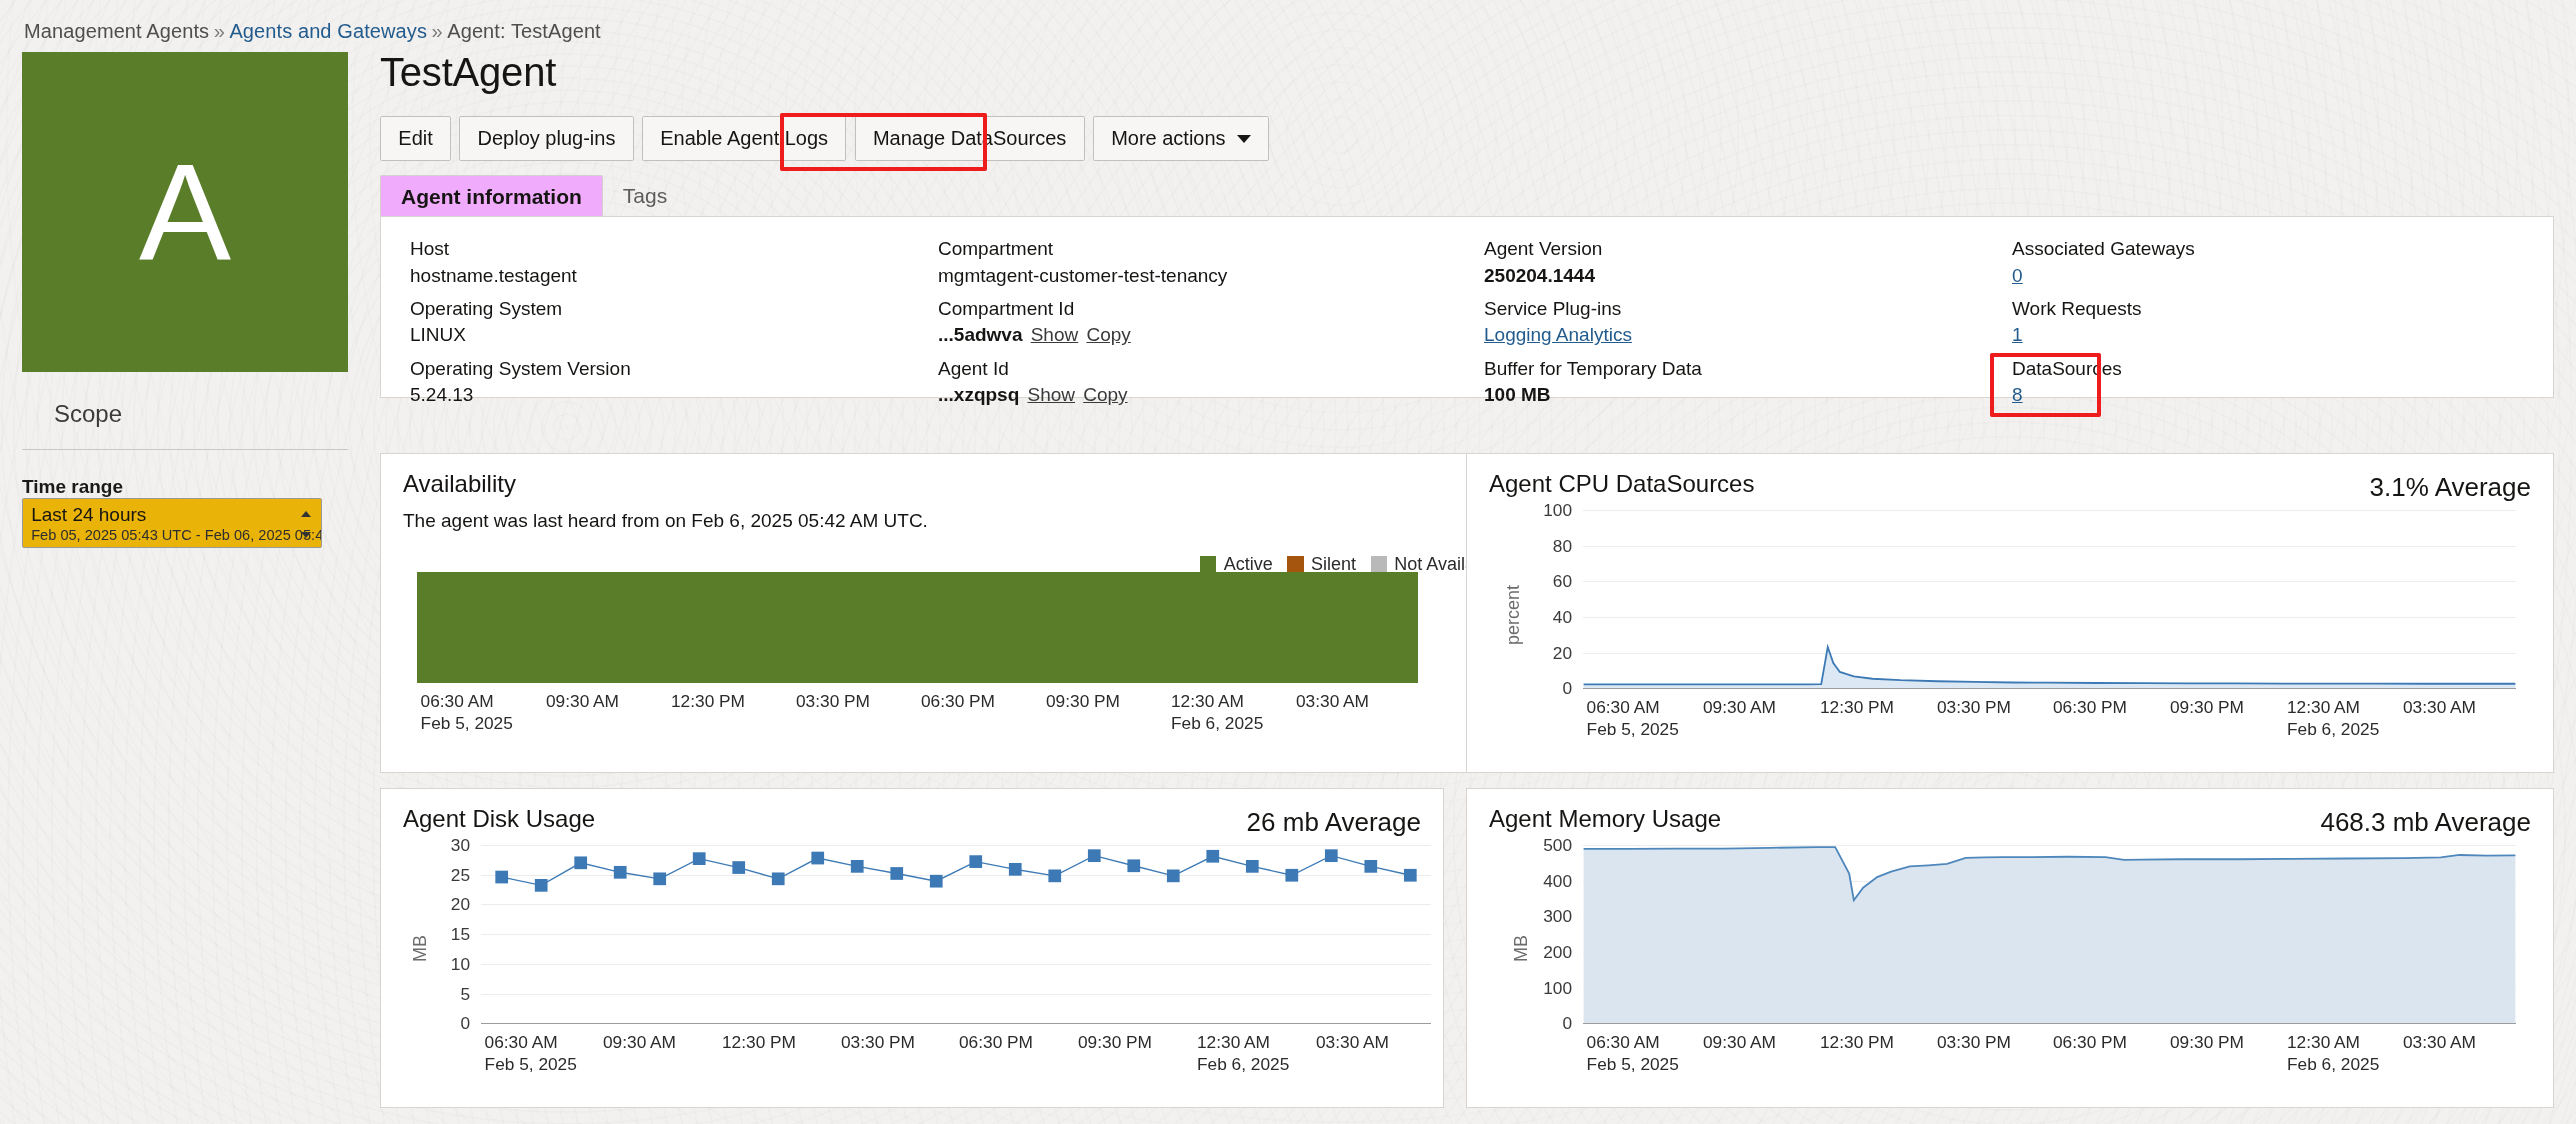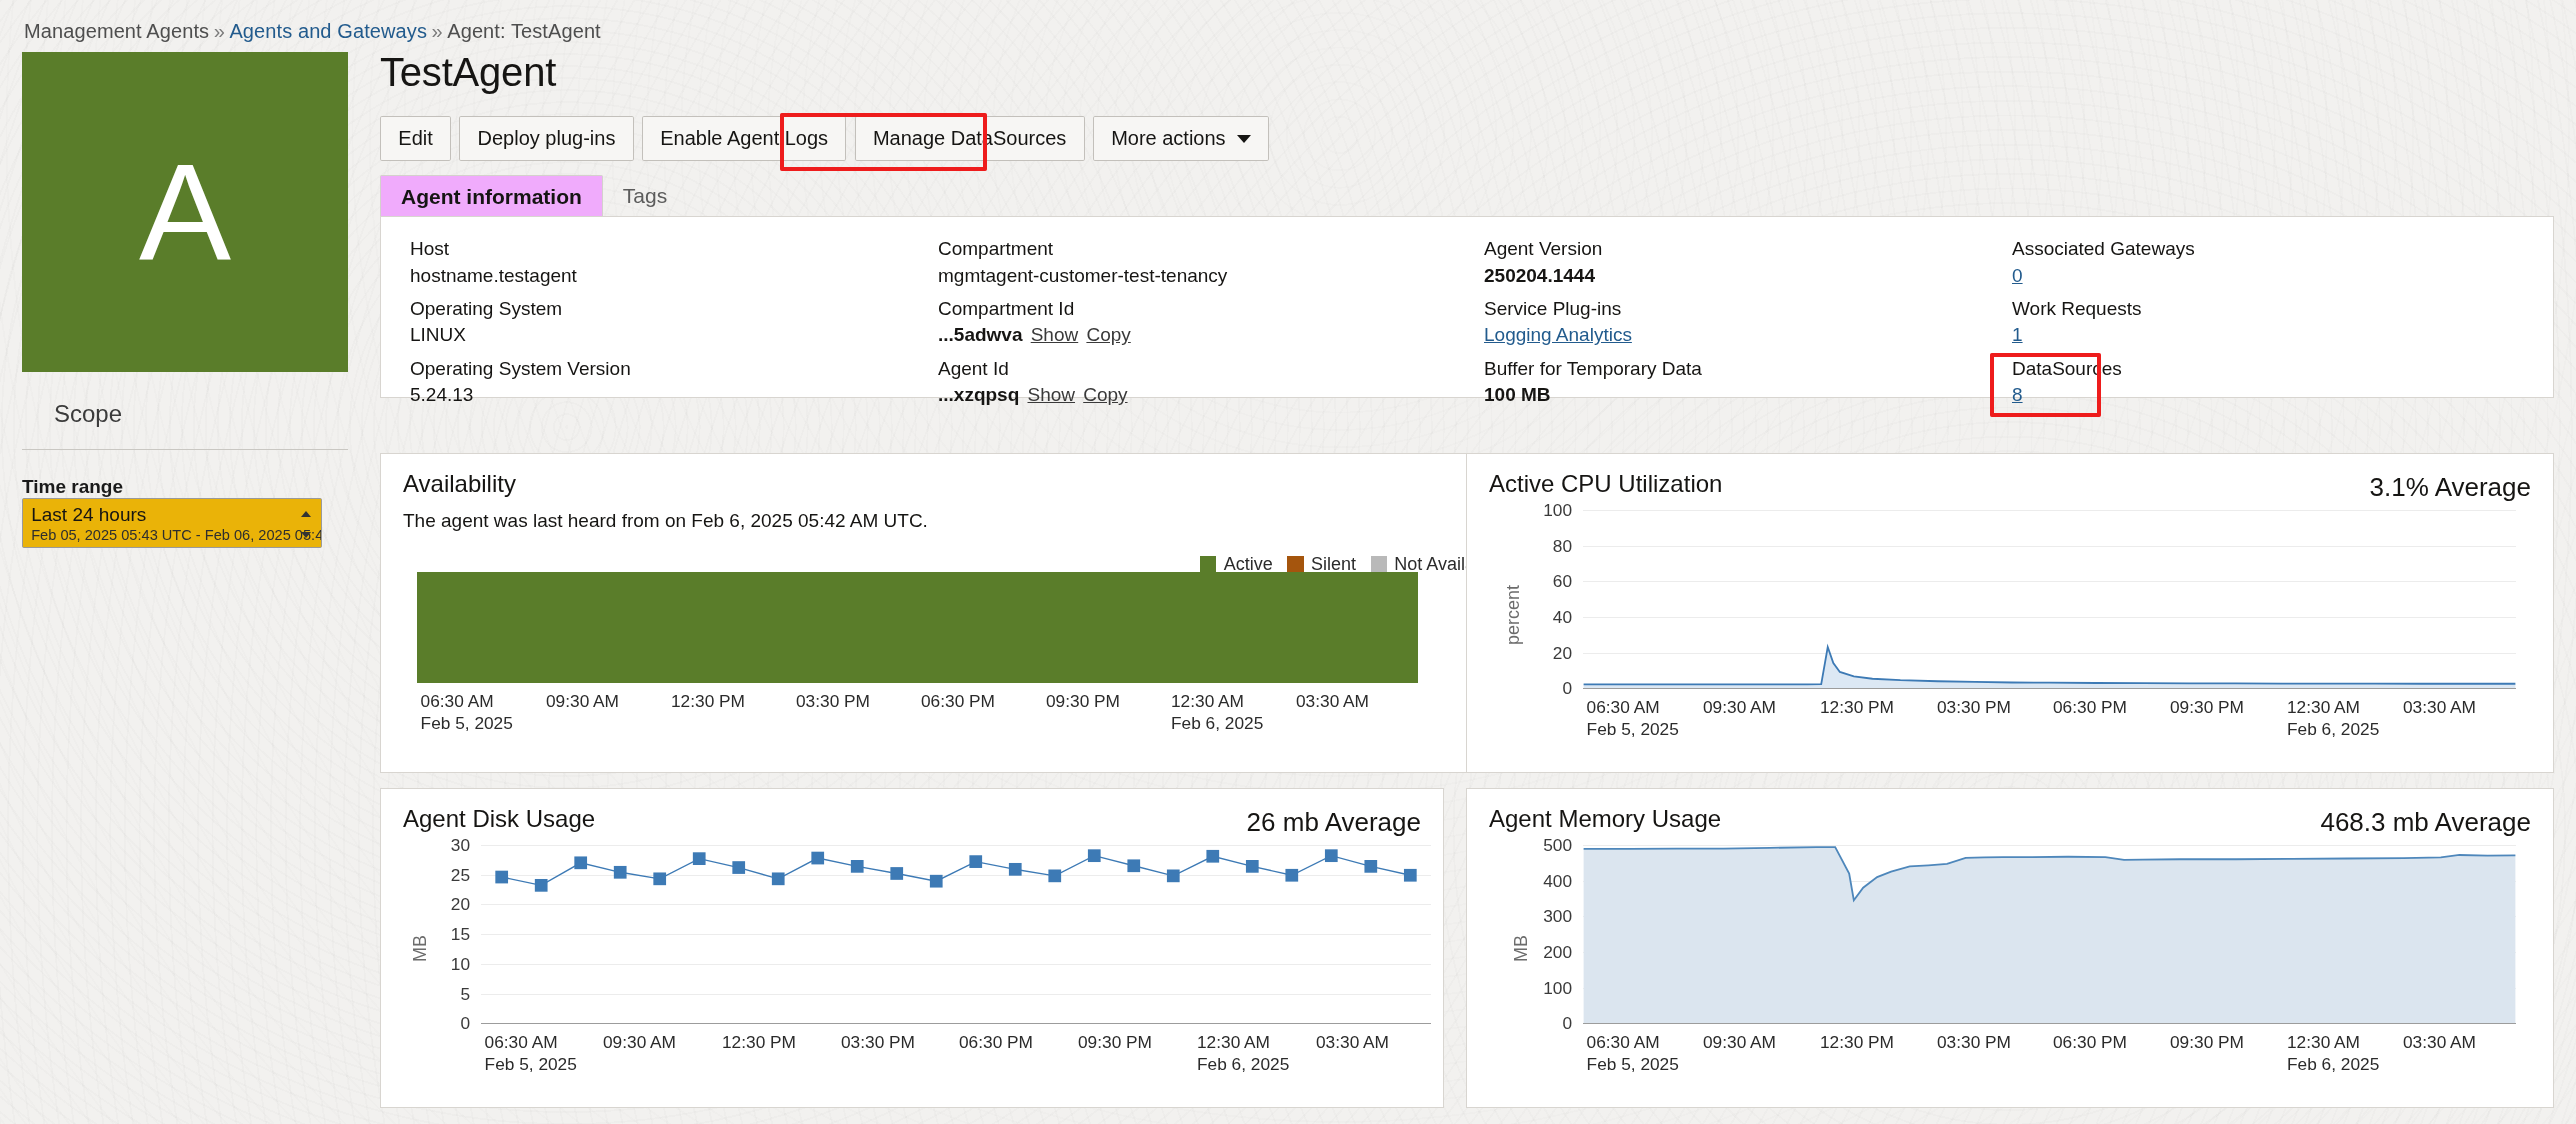--- a/index.html
+++ b/index.html
@@ -346,21 +346,21 @@
         <div class="xtick" style="left: 254px;">12:30 PM</div>
         <div class="xtick" style="left: 379px;">03:30 PM</div>
         <div class="xtick" style="left: 504px;">06:30 PM</div>
         <div class="xtick" style="left: 629px;">09:30 PM</div>
         <div class="xtick" style="left: 754px;">12:30 AM<span class="d2">Feb 6, 2025</span></div>
         <div class="xtick" style="left: 879px;">03:30 AM</div>
       </div>
   </div>
 
   <div class="card" id="card-cpu">
-    <div class="card-title">Active CPU Utilization</div>
+    <div class="card-title">Agent CPU DataSources</div>
     <div class="card-metric">3.1% Average</div>
     <div class="plot" id="cpu-plot" style="left:116px; top:56px; width:933px; height:178px;">
         <div class="axisline" style="top: 178px; width: 933px;"></div>
         <div class="ytick" style="top: 178px;">0</div>
         <div class="gridline" style="top: 143px; width: 933px;"></div>
         <div class="ytick" style="top: 143px;">20</div>
         <div class="gridline" style="top: 107px; width: 933px;"></div>
         <div class="ytick" style="top: 107px;">40</div>
         <div class="gridline" style="top: 71px; width: 933px;"></div>
         <div class="ytick" style="top: 71px;">60</div>

